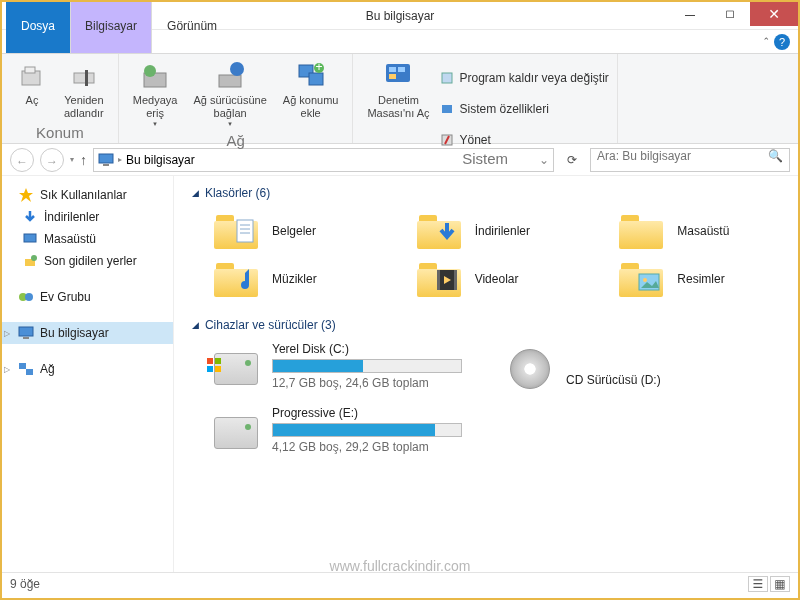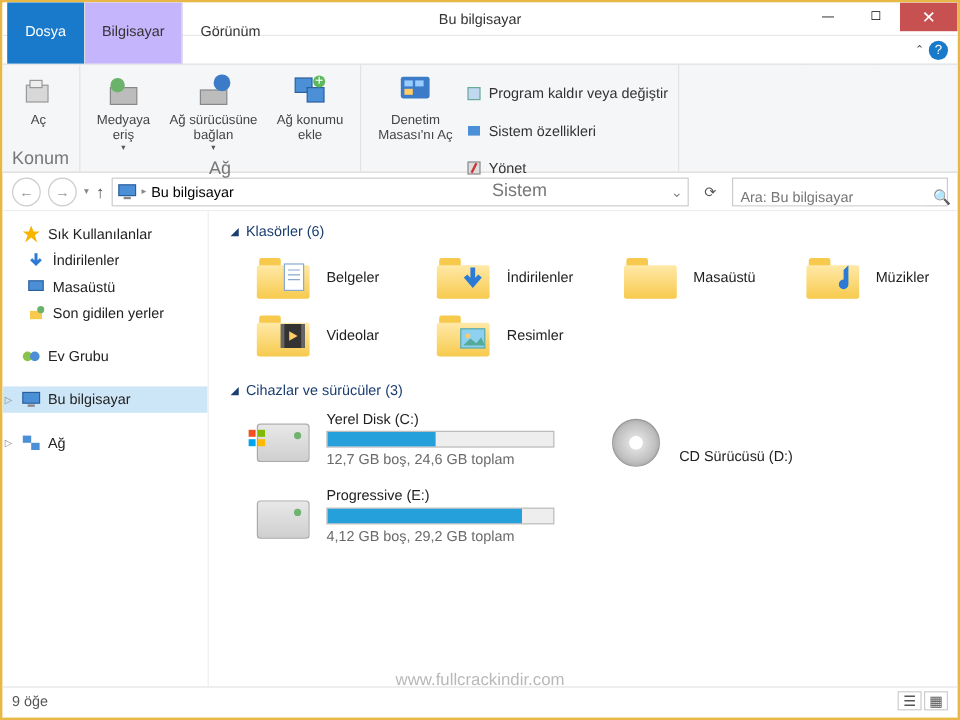--- a/index.html
+++ b/index.html
@@ -37,37 +37,37 @@
 .rlist-item { display: flex; align-items: center; gap: 4px; font-size: 11px; cursor: pointer; color: #333; margin-top: 12px; }
 .rlist-icon { width: 16px; height: 16px; display: flex; align-items: center; justify-content: center; }
 .dropdown-caret { font-size: 7px; color: #555; margin-top: 1px; }
 
 
 .navbar { height: 32px; display: flex; align-items: center; padding: 0 8px; gap: 6px; border-bottom: 1px solid #eee; }
 .nav-btn { width: 24px; height: 24px; border-radius: 50%; border: 1px solid #ccc; display: flex; align-items: center; justify-content: center; color: #999; cursor: pointer; }
 .addr-box { flex: 1; height: 24px; border: 1px solid #ccc; display: flex; align-items: center; padding: 0 4px; gap: 4px; }
 .addr-caret { color: #888; cursor: pointer; }
 .refresh-btn { width: 24px; height: 24px; display: flex; align-items: center; justify-content: center; cursor: pointer; color: #555; }
-.search-box { width: 180px; height: 24px; border: 1px solid #ccc; display: flex; align-items: flex-end; padding: 0 6px; color: #999; gap: 6px; }
+.search-box { width: 200px; height: 24px; border: 1px solid #ccc; display: flex; align-items: flex-start; padding: 0 6px; color: #999; gap: 6px; }
 .search-input { border: none; outline: none; flex: 1; font-size: 12px; color: #555; }
 
 
 .main { display: flex; height: 396px; }
 .sidebar { width: 172px; border-right: 1px solid #eee; padding: 8px 0; overflow: hidden; }
 .side-group { margin-bottom: 14px; }
 .side-item { display: flex; align-items: center; gap: 6px; padding: 3px 10px 3px 20px; cursor: pointer; color: #222; white-space: nowrap; }
 .side-item.top { padding-left: 2px; }
 .side-item.selected { background: #cde6f7; }
 .side-icon { width: 16px; height: 16px; display: flex; align-items: center; justify-content: center; flex-shrink: 0; }
 .tri { font-size: 8px; color: #888; width: 8px; }
 
 .content { flex: 1; padding: 10px 18px; overflow: auto; }
 .section-head { display: flex; align-items: center; gap: 6px; color: #1a3e70; margin-bottom: 10px; cursor: pointer; }
 .section-head .tri2 { font-size: 9px; }
-.folders-grid { display: grid; grid-template-columns: 1fr 1fr 1fr 1fr; gap: 6px 40px; margin-bottom: 18px; padding-left: 20px; }
+.folders-grid { display: grid; grid-template-columns: 1fr 1fr 1fr; gap: 6px 40px; margin-bottom: 18px; padding-left: 20px; }
 .folder-item { display: flex; align-items: center; gap: 12px; cursor: pointer; }
 .folder-icon { width: 48px; height: 42px; display: flex; align-items: center; justify-content: center; }
 .folder-name { color: #222; }
 
 .drive-item { display: flex; align-items: flex-end; gap: 12px; margin-bottom: 10px; cursor: pointer; }
 .drive-icon { width: 48px; height: 42px; display: flex; align-items: center; justify-content: center; }
 .drive-info { flex: 1; max-width: 190px; }
 .drive-name { color: #222; margin-bottom: 3px; }
 .drive-bar { width: 100%; height: 14px; border: 1px solid #bcbcbc; background: #eee; margin-bottom: 3px; }
 .drive-fill { height: 100%; background: #26a0da; }
@@ -138,20 +138,30 @@
   <div class="rgroup">
     <div class="rgroup-items">
       <div class="ritem">
         <span class="ritem-icon">
           <svg width="26" height="26">
               <rect x="3" y="8" width="18" height="14" fill="#d8d8d8" stroke="#999"></rect>
               <rect x="6" y="4" width="10" height="6" fill="#eee" stroke="#999"></rect>
             </svg>
         </span>
         <span class="ritem-label">Aç</span>
+      </div>
+      <div class="ritem">
+        <span class="ritem-icon">
+          <svg width="26" height="26">
+              <rect x="3" y="10" width="20" height="10" fill="#d8d8d8" stroke="#999"></rect>
+              <rect x="14" y="7" width="3" height="16" fill="#555"></rect>
+            </svg>
+        </span>
+        <span class="ritem-label" style="white-space:pre-line">Yeniden
+adlandır</span>
       </div>
     </div>
     <div class="rgroup-title">Konum</div>
   </div>
 
   <div class="rgroup">
     <div class="rgroup-items">
       <div class="ritem">
         <span class="ritem-icon">
           <svg width="30" height="30">

